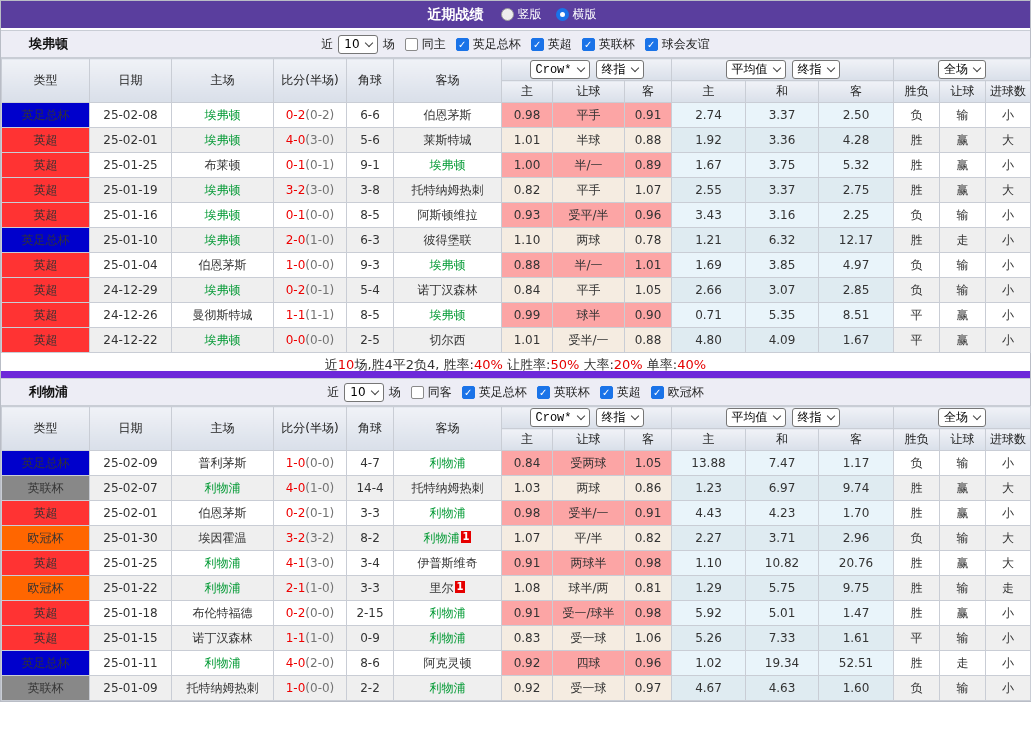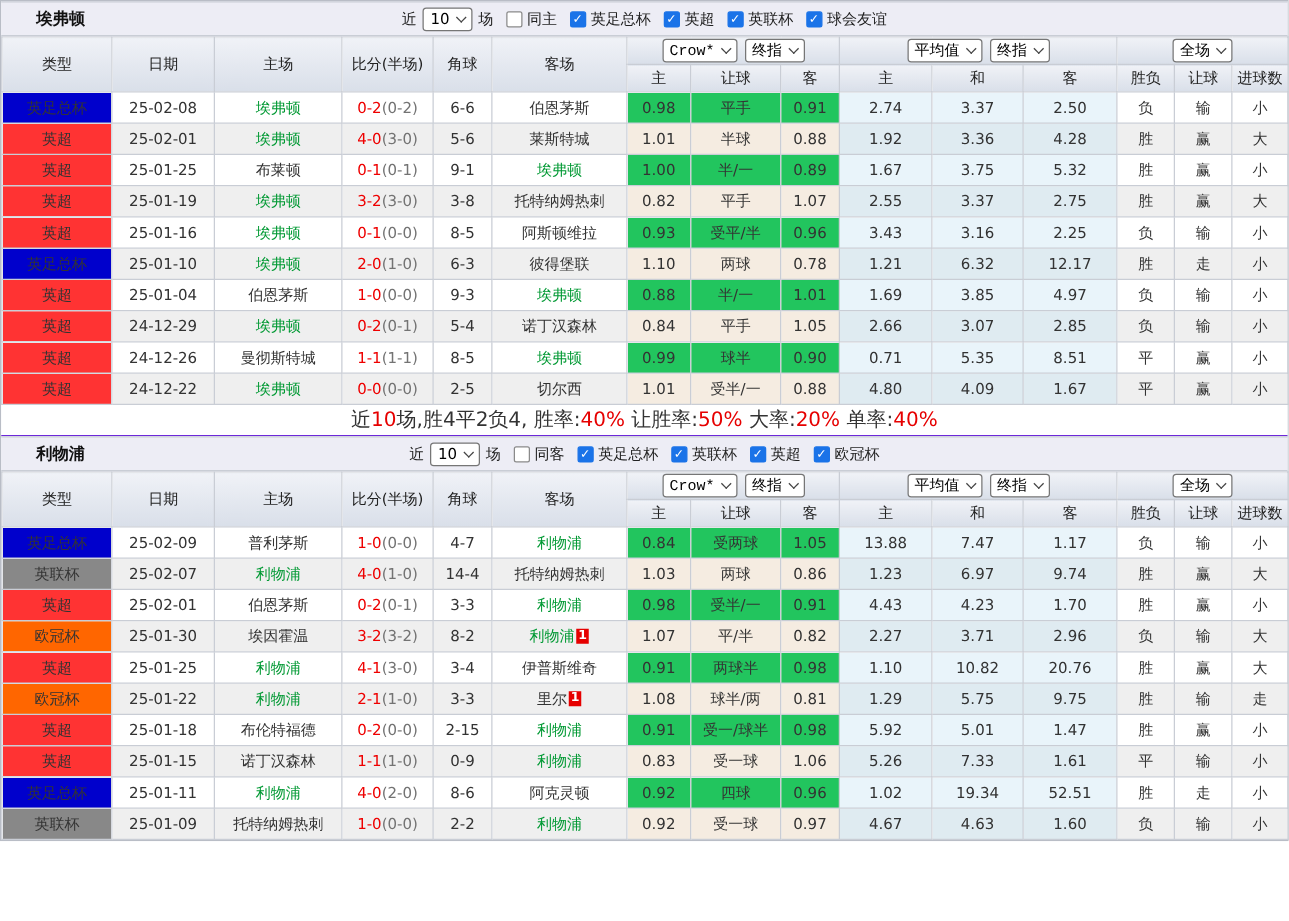--- a/index.html
+++ b/index.html
@@ -58,49 +58,60 @@
     height: 25px; padding: 0 1px; color: #333; overflow: hidden; white-space: nowrap;
   }
   table.grid th {
     background: linear-gradient(#f0f2f7, #d9dfe9);
     font-weight: normal; color: #222; height: 22px;
   }
   th.ctrl { height: 23px; font-family: Liberation Mono, monospace; }
   td.grp, th.grp { border-left: 3px solid #fff; }
 
   td.badge { color: #fff; padding: 0; }
-  td.cream { background: #22c55e; }
+  td.cream { background: #fca5a5; }
   td.ltblue { background: #e9f4fa; }
   tr.odd td.plain { background: #efefef; }
   tr.odd td.cream { background: #f5ece1; }
   tr.odd td.ltblue { background: #dfebf1; }
 
   .tm { color: #333; }
   .tm.hl { color: #009933; }
   .tag {
     display: inline-block; background: #e60000; color: #fff; font-size: 10px;
     line-height: 12px; padding: 0 2px; margin-left: 1px; vertical-align: 2px; font-weight: bold;
   }
   .sc { color: #ee0000; text-align: center; }
   .half { color: #737373; }
 
   .c-r { color: #e60000; }
   .c-b { color: #3333cc; }
   .c-g { color: #009933; }
 
   .summary {
-    height: 25px; line-height: 24px; text-align: center; font-size: 16px;
-    color: #333; background: #fff; border-bottom: 1px solid #6d28d9; white-space: pre-wrap;
+    height: 25px; line-height: 24px; text-align: center; font-size: 13px;
+    color: #333; background: #fff; border-bottom: 7px solid #6d28d9; white-space: pre-wrap;
   }
   .summary .red { color: #e60000; }
 </style>
 </head>
 <body>
 
 <div class="page">
+  <div class="title-bar">
+    <span class="title">近期战绩</span>
+    <label class="radio-lbl">
+      <span class="radio" id="radio-v"></span>
+      <span>竖版</span>
+    </label>
+    <label class="radio-lbl">
+      <span class="radio on" id="radio-h"></span>
+      <span>横版</span>
+    </label>
+  </div>
   <div id="sections">
       <div class="section">
         <div class="section-bar">
           <span class="team-label">埃弗顿</span>
           <span class="filters">
             <span class="txt">近</span>
             <span class="sel">
               <span>10</span>
               <span class="chev"></span>
             </span>

